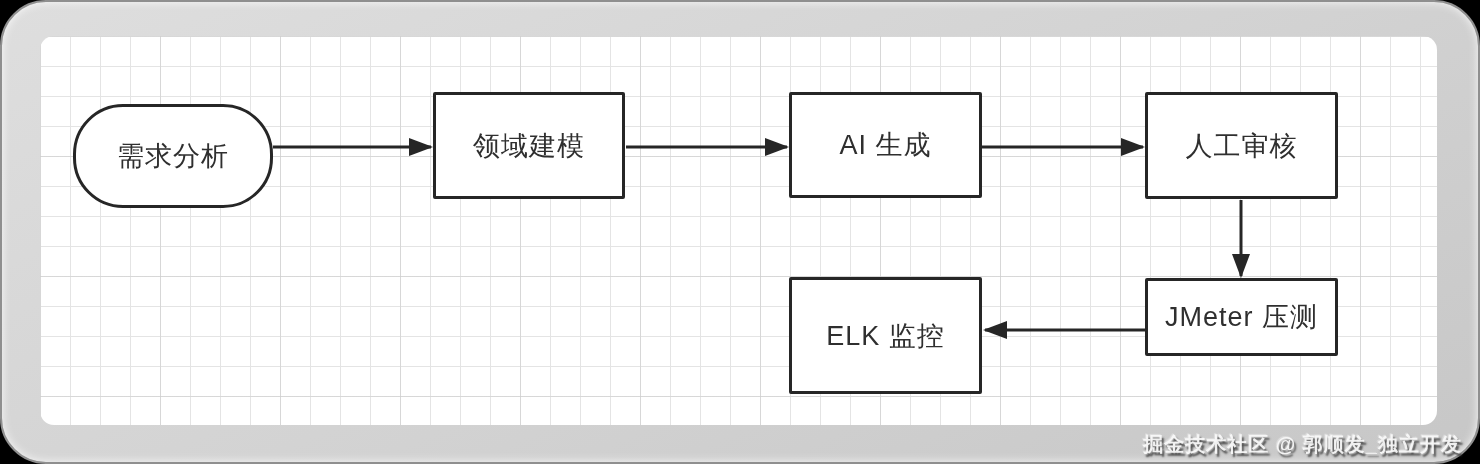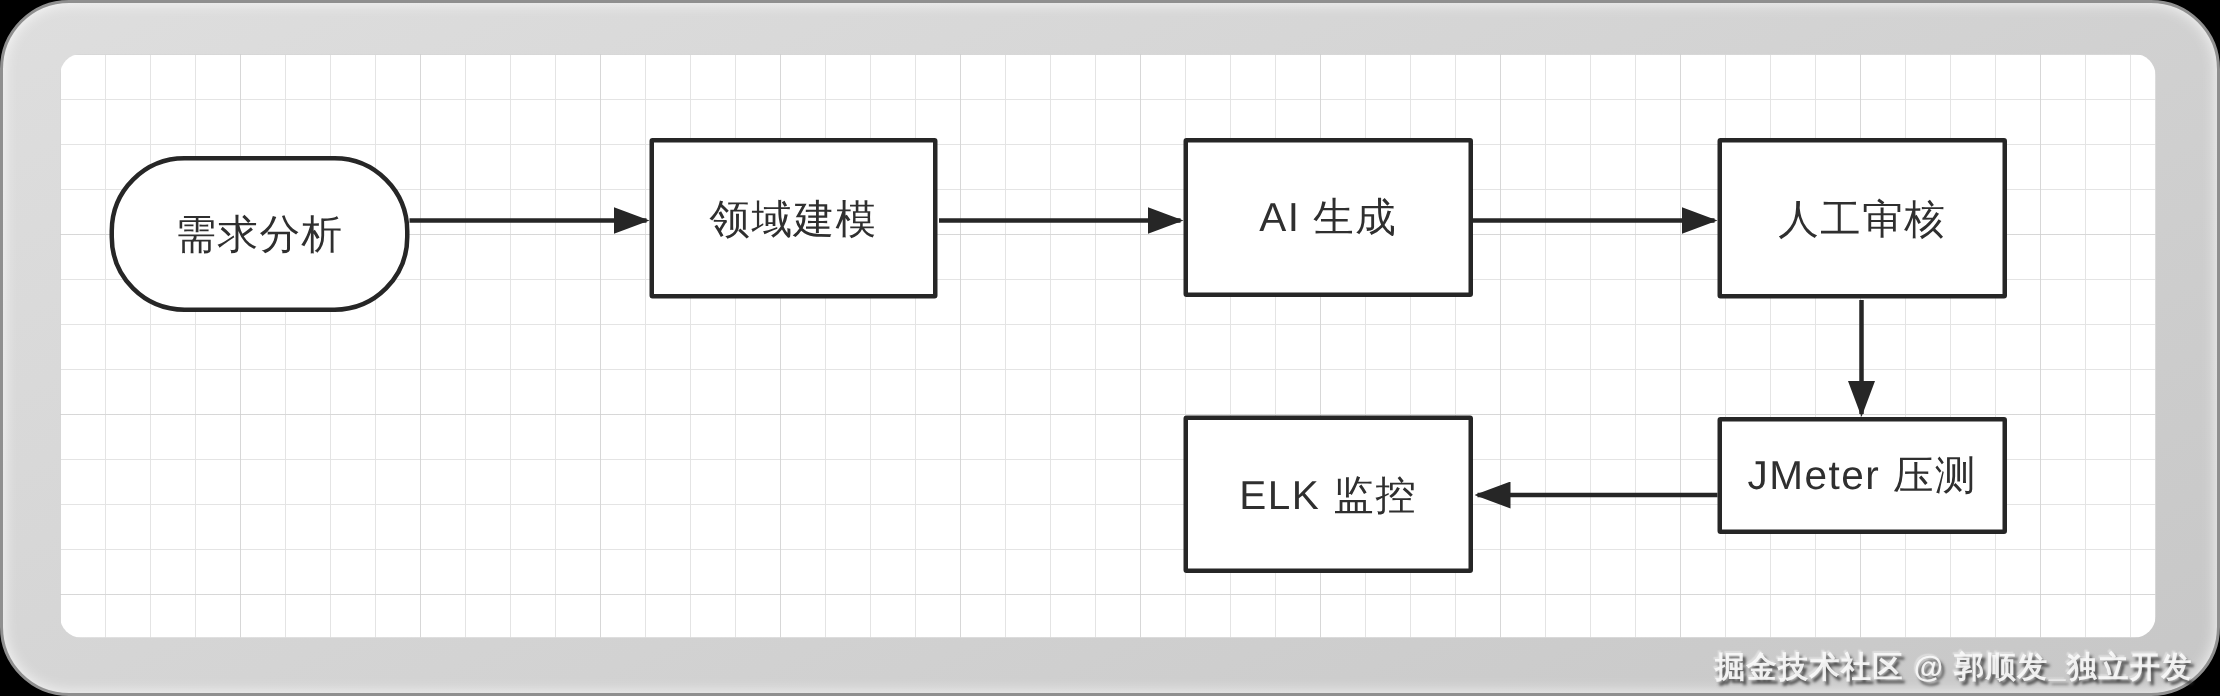--- a/index.html
+++ b/index.html
@@ -121,19 +121,19 @@
   </div>
 
   <div class="node rect" style="left:1145px; top:92px; width:193px; height:107px;">
     <span>人工审核</span>
   </div>
 
   <div class="node rect" style="left:1145px; top:278px; width:193px; height:78px;">
     <span>JMeter 压测</span>
   </div>
 
-  <div class="node rect" style="left:789px; top:277px; width:193px; height:105px;">
+  <div class="node rect" style="left:789px; top:277px; width:193px; height:117px;">
     <span>ELK 监控</span>
   </div>
 
   <div class="watermark">掘金技术社区 @ 郭顺发_独立开发</div>
 
 </div>
 
 </body></html>

